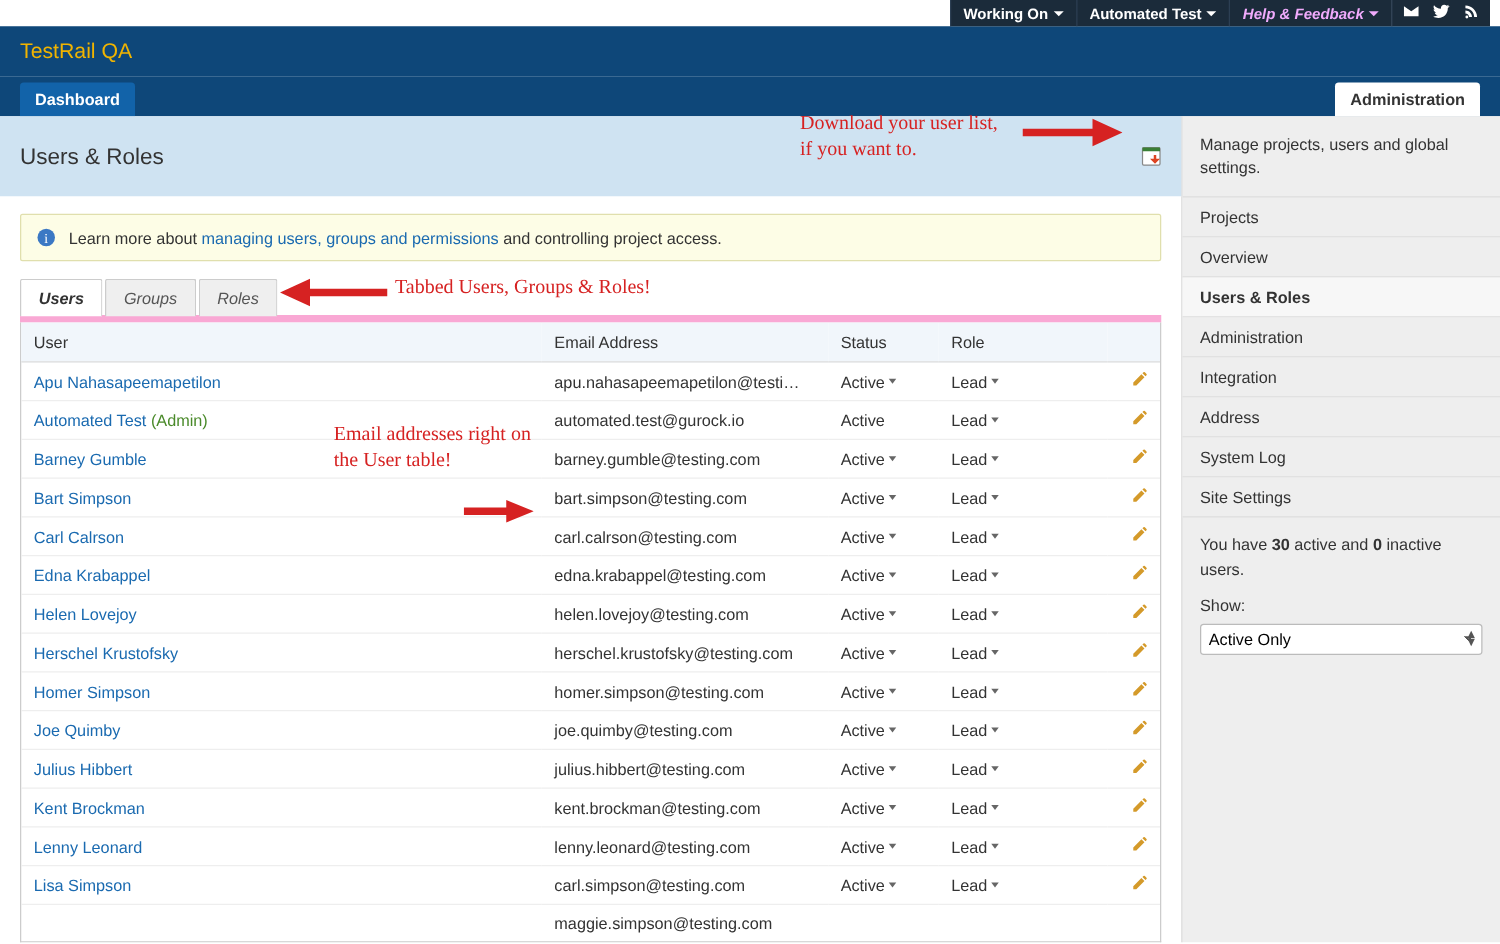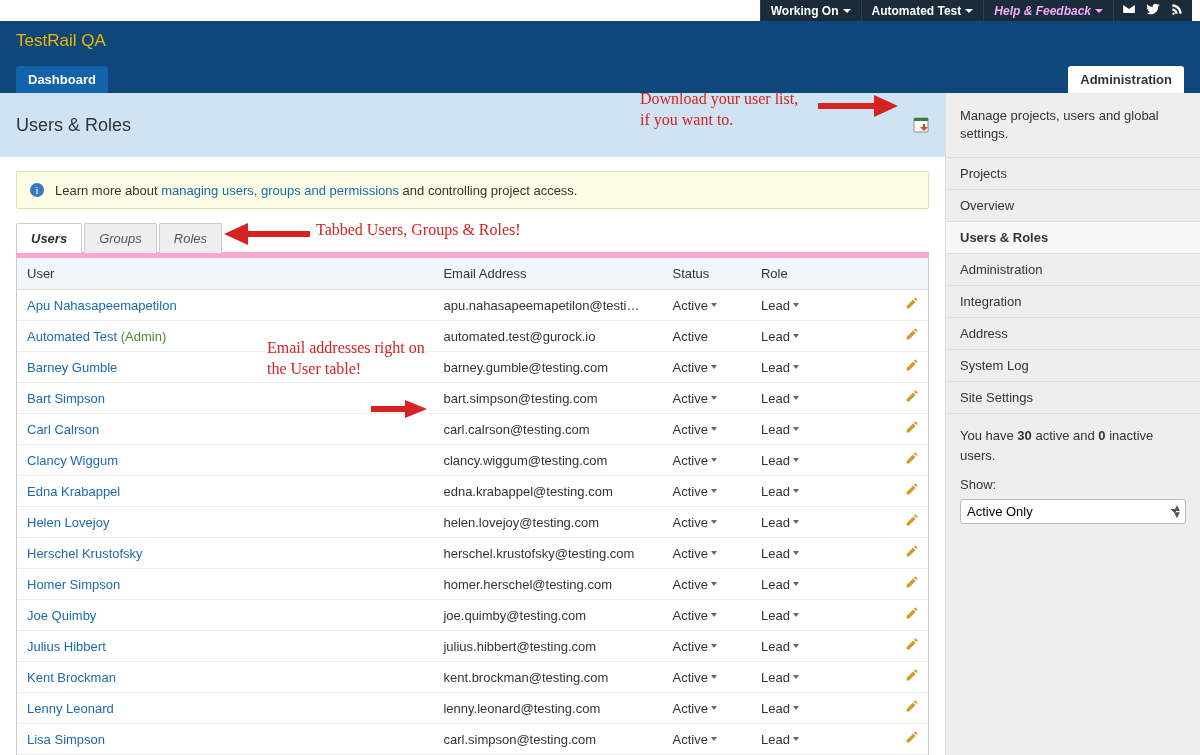--- a/index.html
+++ b/index.html
@@ -263,37 +263,20 @@
                   <span>Lead</span>
                   <span class="sm-caret"></span>
                 </span></td>
               <td style="text-align:right;"><span class="edit-icon">
                   <svg viewBox="0 0 16 16">
                     <path d="M2 11l8-8 3 3-8 8H2zM11 2l1-1a1 1 0 011.4 0l1.6 1.6a1 1 0 010 1.4l-1 1z"></path>
                   </svg>
                 </span></td>
             </tr>
             <tr>
-              <td><a href="#">Clancy Wiggum</a></td>
-              <td>clancy.wiggum@testing.com</td>
-              <td><span class="drop">
-                  <span>Active</span>
-                  <span class="sm-caret"></span>
-                </span></td>
-              <td><span class="drop">
-                  <span>Lead</span>
-                  <span class="sm-caret"></span>
-                </span></td>
-              <td style="text-align:right;"><span class="edit-icon">
-                  <svg viewBox="0 0 16 16">
-                    <path d="M2 11l8-8 3 3-8 8H2zM11 2l1-1a1 1 0 011.4 0l1.6 1.6a1 1 0 010 1.4l-1 1z"></path>
-                  </svg>
-                </span></td>
-            </tr>
-            <tr>
               <td><a href="#">Edna Krabappel</a></td>
               <td>edna.krabappel@testing.com</td>
               <td><span class="drop">
                   <span>Active</span>
                   <span class="sm-caret"></span>
                 </span></td>
               <td><span class="drop">
                   <span>Lead</span>
                   <span class="sm-caret"></span>
                 </span></td>
@@ -332,21 +315,21 @@
                   <span class="sm-caret"></span>
                 </span></td>
               <td style="text-align:right;"><span class="edit-icon">
                   <svg viewBox="0 0 16 16">
                     <path d="M2 11l8-8 3 3-8 8H2zM11 2l1-1a1 1 0 011.4 0l1.6 1.6a1 1 0 010 1.4l-1 1z"></path>
                   </svg>
                 </span></td>
             </tr>
             <tr>
               <td><a href="#">Homer Simpson</a></td>
-              <td>homer.herschel@testing.com</td>
+              <td>homer.simpson@testing.com</td>
               <td><span class="drop">
                   <span>Active</span>
                   <span class="sm-caret"></span>
                 </span></td>
               <td><span class="drop">
                   <span>Lead</span>
                   <span class="sm-caret"></span>
                 </span></td>
               <td style="text-align:right;"><span class="edit-icon">
                   <svg viewBox="0 0 16 16">

